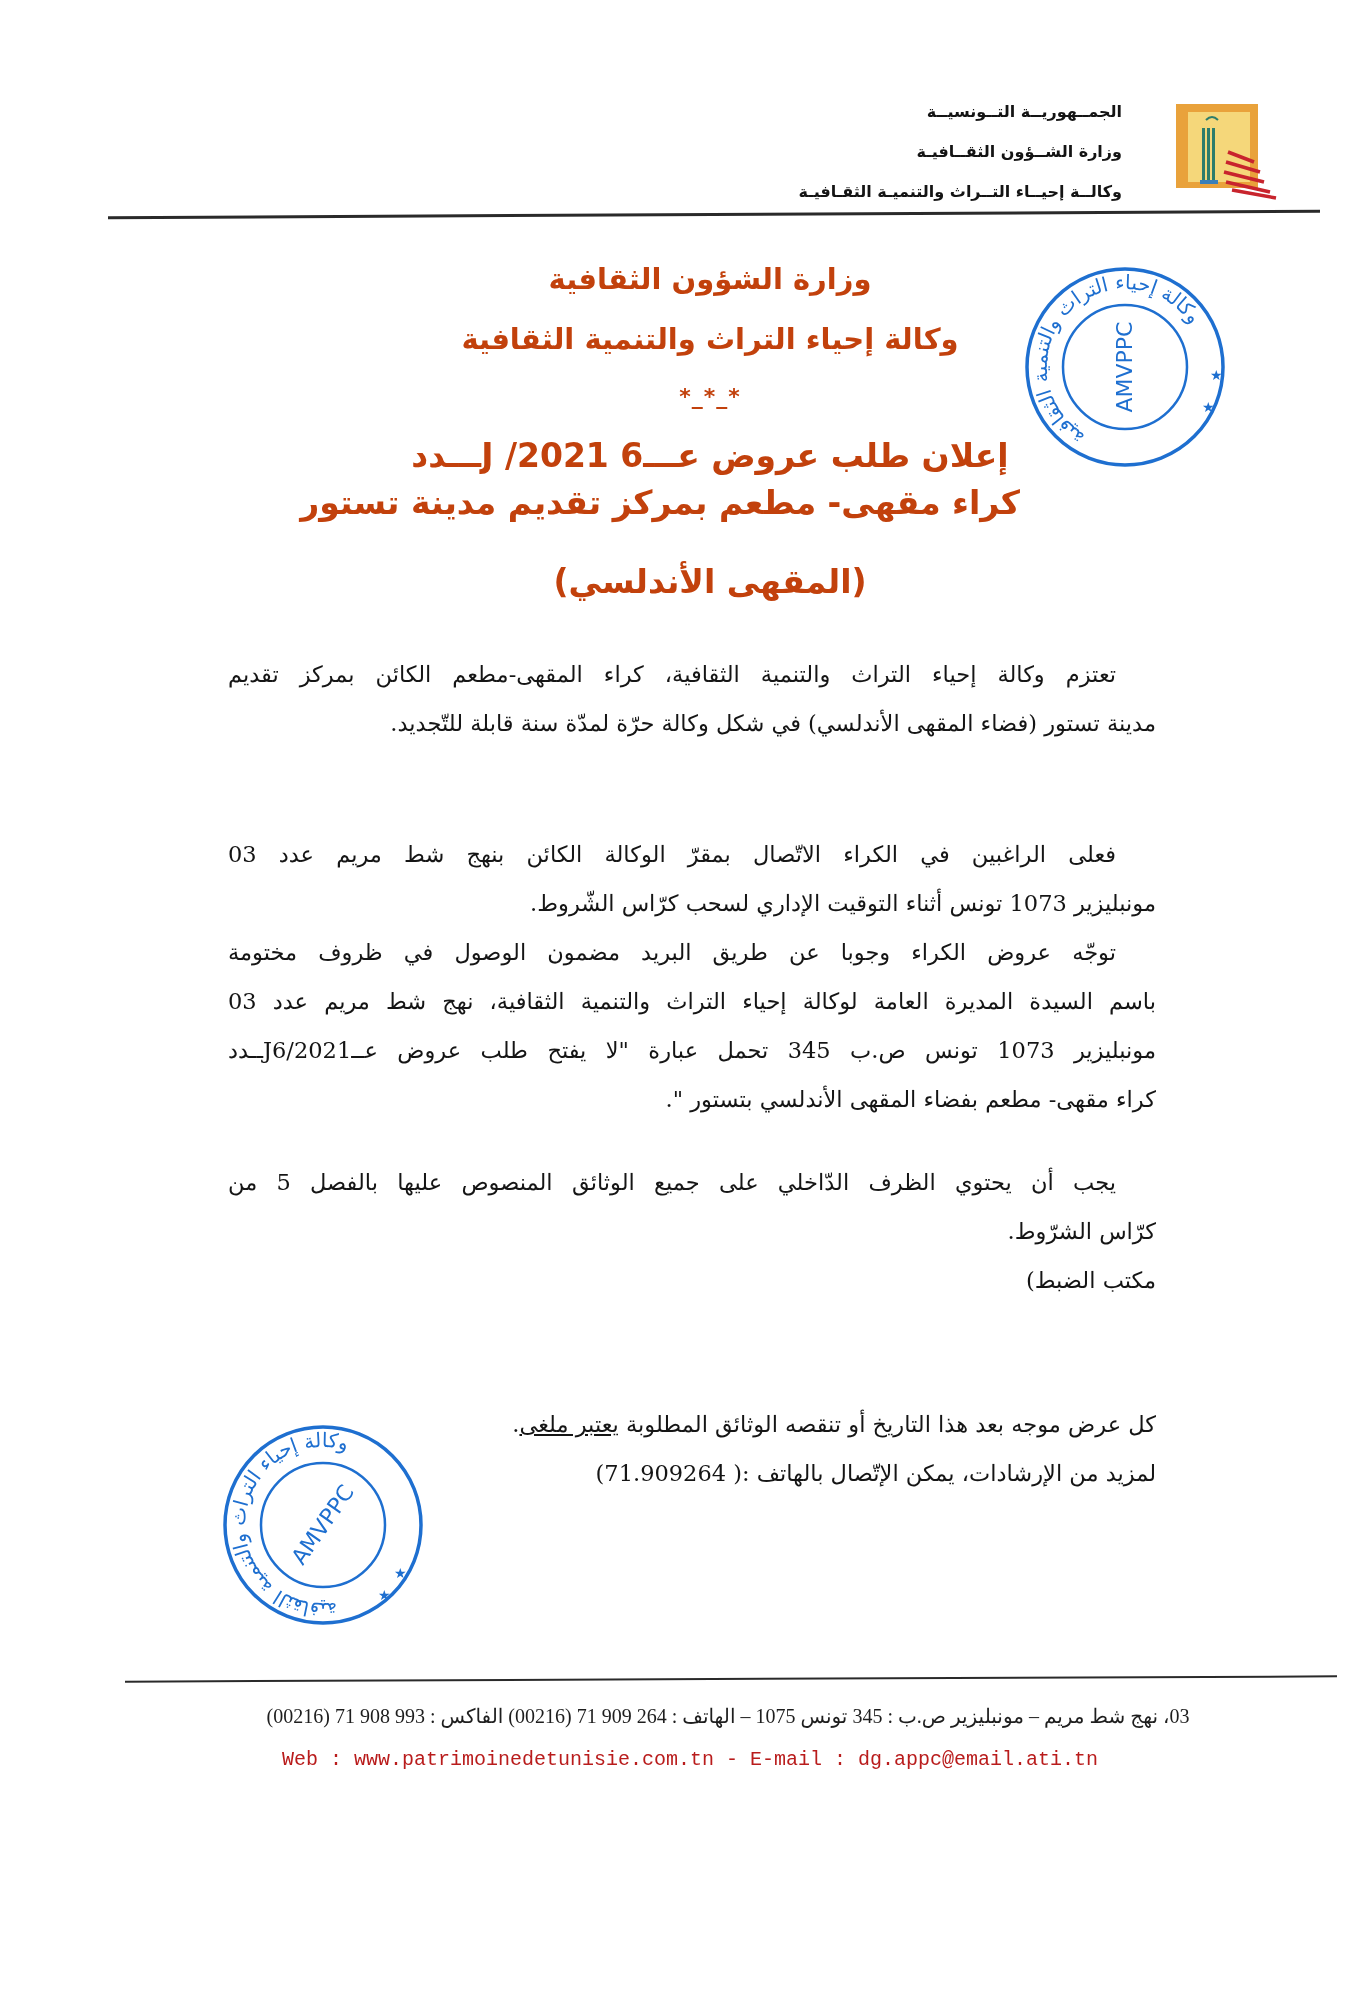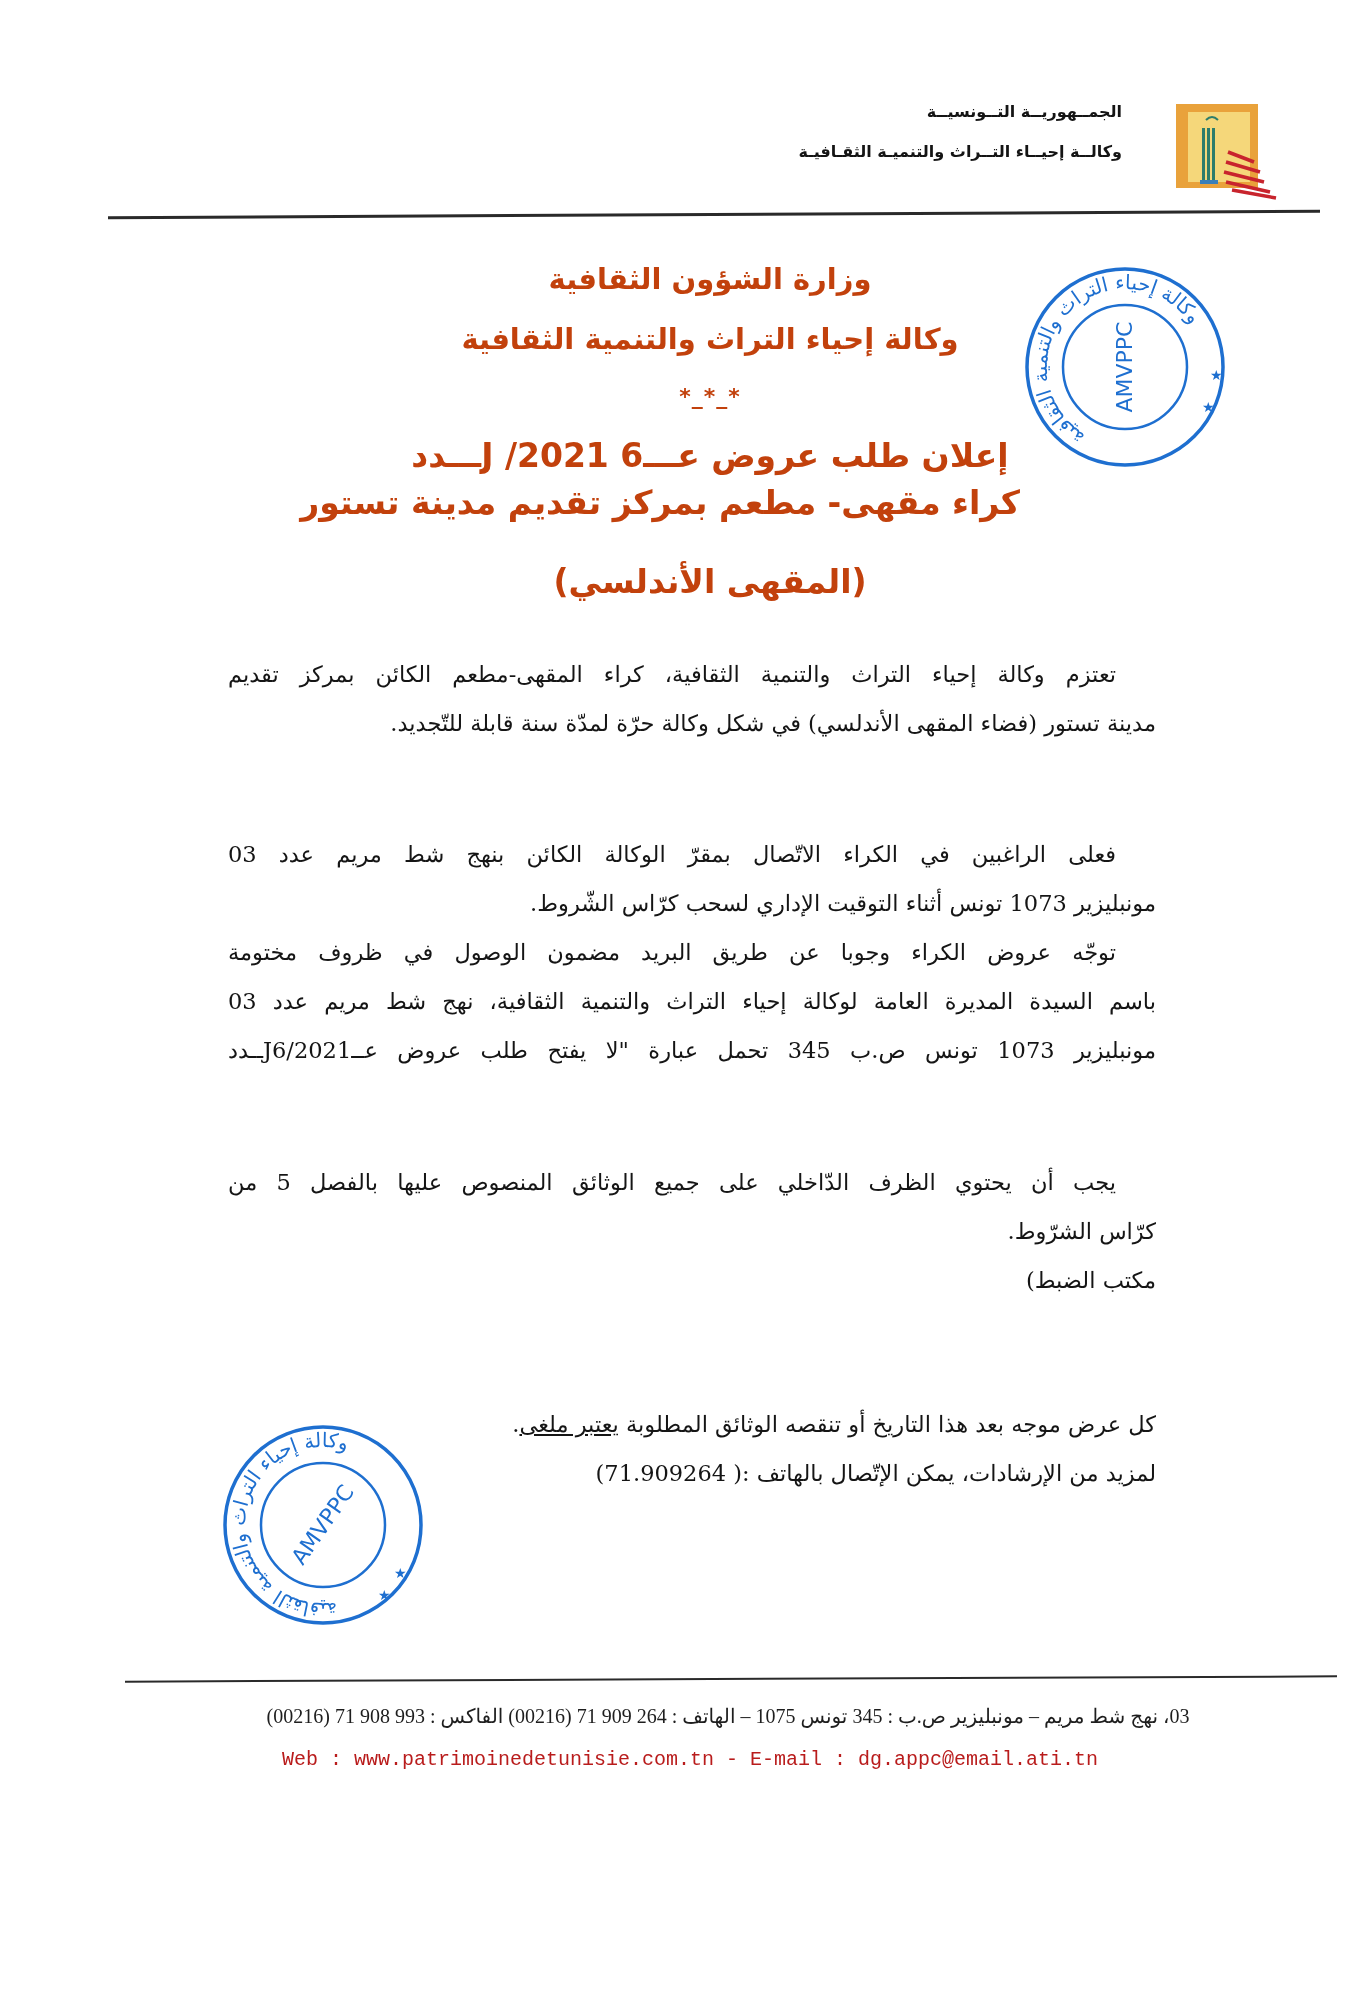--- a/index.html
+++ b/index.html
@@ -40,20 +40,21 @@
   .bottom-rule { position: absolute; top: 1678px; left: 125px; width: 1212px; height: 2px; background: #2a2a2a; transform: rotate(-0.25deg); }
 
   .footer-address { position: absolute; top: 1704px; left: 168px; width: 1120px; direction: rtl; text-align: center; font-family: "Liberation Serif", serif; font-size: 20px; color: #1e1e1e; white-space: nowrap; }
   .footer-web { position: absolute; top: 1748px; left: 160px; width: 1060px; text-align: center; font-family: Liberation Mono, monospace; font-size: 20px; color: #b91c1c; white-space: nowrap; direction: ltr; }
 </style>
 </head>
 <body>
 
 <div class="header-block">
   <div class="header-line">الجمــهوريــة التــونسيــة</div>
+  <div class="header-line">وزارة الشــؤون الثقــافيـة</div>
   <div class="header-line">وكالــة إحيــاء التــراث والتنميـة الثقـافيـة</div>
 </div>
 
 <div class="logo">
   <svg width="110" height="100" viewBox="0 0 110 100">
     <rect x="4" y="4" width="82" height="84" fill="#e9a23b"></rect>
     <rect x="16" y="12" width="62" height="70" fill="#f5d77a"></rect>
     <rect x="30" y="28" width="3" height="52" fill="#2e7d6b"></rect>
     <rect x="35" y="28" width="3" height="52" fill="#2e7d6b"></rect>
     <rect x="40" y="28" width="3" height="52" fill="#2e7d6b"></rect>
@@ -99,20 +100,21 @@
   </p>
 </div>
 
 <div class="body-text p2">
   <p class="para">
     <span class="line indent">فعلى الراغبين في الكراء الاتّصال بمقرّ الوكالة الكائن بنهج شط مريم عدد 03</span>
     <span class="line last">مونبليزير 1073 تونس أثناء التوقيت الإداري لسحب كرّاس الشّروط.</span>
     <span class="line indent">توجّه عروض الكراء وجوبا عن طريق البريد مضمون الوصول في ظروف مختومة</span>
     <span class="line">باسم السيدة المديرة العامة لوكالة إحياء التراث والتنمية الثقافية، نهج شط مريم عدد 03</span>
     <span class="line">مونبليزير 1073 تونس ص.ب 345 تحمل عبارة "لا يفتح طلب عروض عــ2021/J6ــدد</span>
+    <span class="line last">كراء مقهى- مطعم بفضاء المقهى الأندلسي بتستور ".</span>
   </p>
 </div>
 
 <div class="body-text p3">
   <p class="para">
     <span class="line indent">يجب أن يحتوي الظرف الدّاخلي على جميع الوثائق المنصوص عليها بالفصل 5 من</span>
     <span class="line last">كرّاس الشرّوط.</span>
     <span class="line last">مكتب الضبط)</span>
   </p>
 </div>

